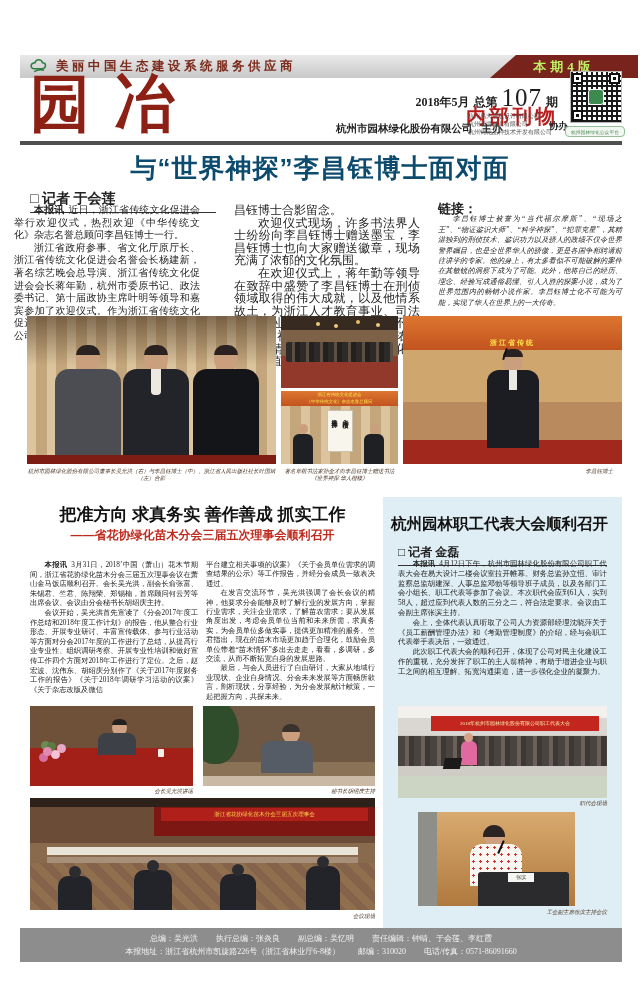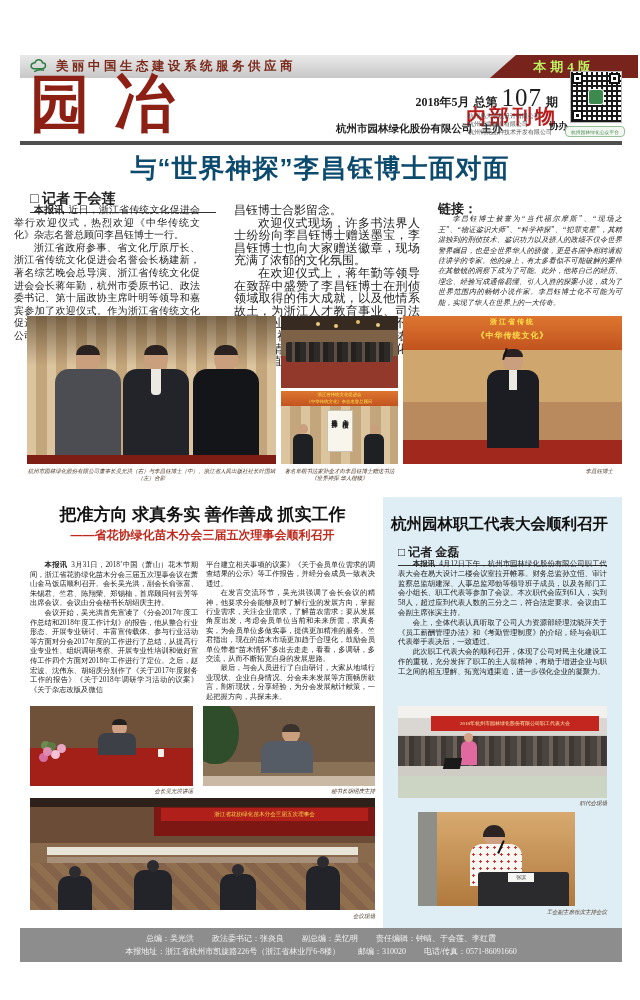--- a/index.html
+++ b/index.html
@@ -93,21 +93,21 @@
              color:#ffe24a;text-align:center;overflow:hidden;white-space:nowrap;}
   .scroll{position:absolute;left:50%;top:26%;width:26px;height:58%;transform:translateX(-50%);
           background:#f8f5ec;border:1px solid #c9c2b0;display:flex;justify-content:center;gap:2px;padding-top:3px;box-sizing:border-box;}
   .vtext{writing-mode:vertical-rl;font-size:6px;color:#1d1d1d;letter-spacing:1px;font-weight:bold;}
   .mini-pers{position:absolute;bottom:0;}
   .mini-pers .head{width:9px;height:10px;border-radius:50%;background:#c99f7e;margin:0 auto;}
   .mini-pers .body{width:20px;height:30px;border-radius:6px 6px 0 0;background:#1e2023;}
 
   
   .stage{background:linear-gradient(180deg,#cfa76e 0 58%,#b98a5e 58% 84%,#a1281c 84% 100%);}
-  .stage-banner{height:34px;line-height:13px;padding-top:0;box-sizing:border-box;}
+  .stage-banner{height:34px;line-height:13px;padding-top:21px;box-sizing:border-box;}
   .stage-banner .l1{display:block;font-size:7px;font-weight:bold;letter-spacing:2px;}
   .stage-banner .l2{display:block;font-size:8px;font-weight:bold;letter-spacing:1px;}
   .speaker{position:absolute;left:50%;bottom:16px;transform:translateX(-50%);}
   .speaker .head{width:20px;height:24px;border-radius:50%;background:#c99f7e;margin:0 auto;}
   .speaker .head::before{content:"";display:block;width:20px;height:8px;border-radius:10px 10px 0 0;background:#2a2220;}
   .speaker .body{width:52px;height:78px;border-radius:12px 12px 0 0;background:#1c1d22;margin-top:-3px;}
   .speaker .shirt{width:8px;height:20px;background:#ece9e2;margin:0 auto;}
   .mic{position:absolute;left:46%;bottom:104px;width:2px;height:12px;background:#111;transform:rotate(18deg);}
 
   
@@ -378,21 +378,21 @@
     <div class="blouse"></div>
     <div class="mic2"></div>
     <div class="stand"></div>
     <div class="plate">张滨</div>
   </div>
   <div class="cap right" style="left:398px;top:909px;width:209px;">工会副主席张滨主持会议</div>
 
   <div class="footer">
     <div>
       <span>总编：吴光洪</span>
-      <span>政法委书记：张炎良</span>
+      <span>执行总编：张炎良</span>
       <span>副总编：吴忆明</span>
       <span>责任编辑：钟晴、于会莲、李红霞</span>
     </div>
     <div>
       <span>本报地址：浙江省杭州市凯旋路226号（浙江省林业厅6-8楼）</span>
       <span>邮编：310020</span>
       <span>电话/传真：0571-86091660</span>
     </div>
   </div>
 

